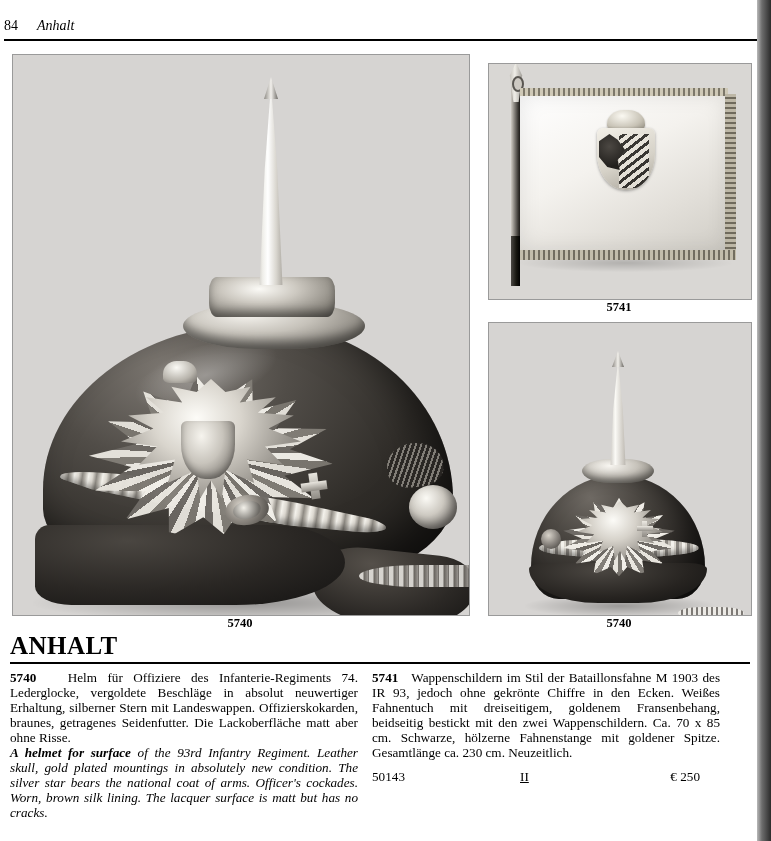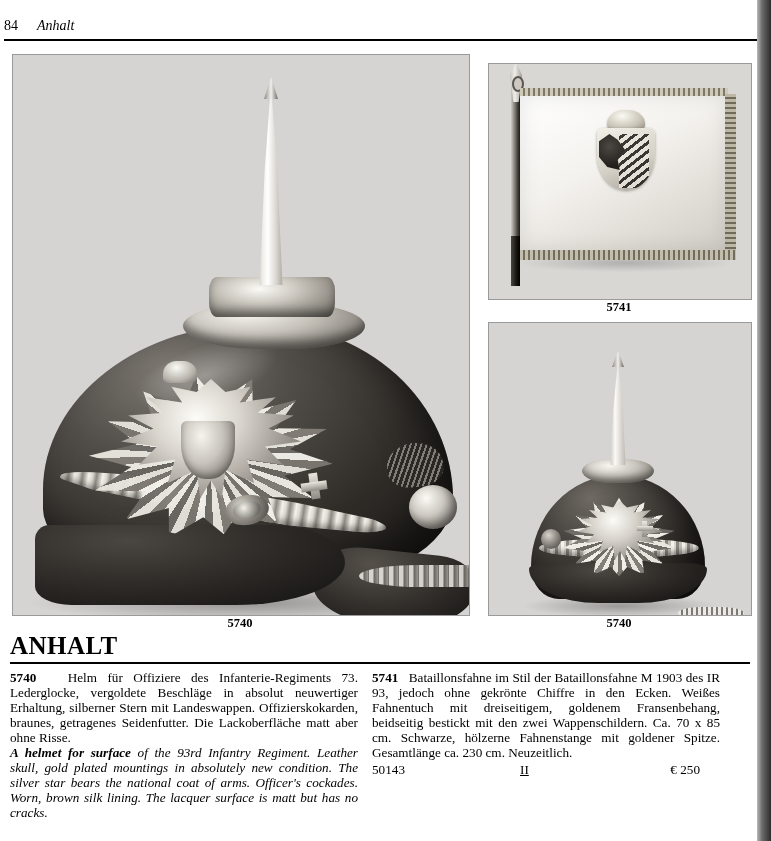--- a/index.html
+++ b/index.html
@@ -114,21 +114,21 @@
     text-align: justify;
   }
   .col-left  { left: 6px; }
   .col-right { left: 368px; }
   .lotno { font-weight: bold; }
   .lead  { font-weight: normal; }
   .eng   { font-style: italic; }
   .eng .lead-i { font-weight: bold; font-style: italic; }
   .footline {
     position: relative;
-    margin-top: 2px;
+    margin-top: 9px;
     height: 16px;
     font-size: 13.2px;
   }
   .footline .f-id    { position: absolute; left: 0; }
   .footline .f-grade { position: absolute; left: 148px; text-decoration: underline; }
   .footline .f-price { position: absolute; right: 8px; }
   .footline-r .f-id    { position: absolute; left: 0; }
   .footline-r .f-grade { position: absolute; left: 148px; }
   .footline-r .f-price { position: absolute; right: 20px; }
 
@@ -644,31 +644,31 @@
     </div>
   </div>
   <div class="caption cap-small">5740</div>
 
   <div class="section-title">ANHALT</div>
   <div class="title-rule"></div>
 
   <div class="col col-left">
     <div>
       <span class="lotno">5740</span>
-      <span>&nbsp;&nbsp;</span><span class="lead">Helm für Offiziere</span><span> des Infanterie-Regiments 73. Lederglocke, vergoldete Beschläge in absolut neuwertiger Erhaltung, silberner Stern mit Landeswappen. Offizierskokarden, braunes, getragenes Seidenfutter. Die Lackoberfläche matt aber ohne Risse.</span>
+      <span>&nbsp;&nbsp;</span><span class="lead">Helm für Offiziere</span><span> des Infanterie-Regiments 74. Lederglocke, vergoldete Beschläge in absolut neuwertiger Erhaltung, silberner Stern mit Landeswappen. Offizierskokarden, braunes, getragenes Seidenfutter. Die Lackoberfläche matt aber ohne Risse.</span>
     </div>
     <div class="eng">
       <span class="lead-i">A helmet for surface</span><span> of the 93rd Infantry Regiment. Leather skull, gold plated mountings in absolutely new condition. The silver star bears the national coat of arms. Officer's cockades. Worn, brown silk lining. The lacquer surface is matt but has no cracks.</span>
     </div>
   </div>
 
   <div class="col col-right">
     <div>
       <span class="lotno">5741</span>
-      <span>&nbsp;&nbsp;</span><span class="lead">Bataillonsfahne</span><span> im Stil der Bataillonsfahne M 1903 des IR 93, jedoch ohne gekrönte Chiffre in den Ecken. Weißes Fahnentuch mit dreiseitigem, goldenem Fransenbehang, beidseitig bestickt mit den zwei Wappenschildern. Ca. 70 x 85 cm. Schwarze, hölzerne Fahnenstange mit goldener Spitze. Gesamtlänge ca. 230 cm. Neuzeitlich.</span>
+      <span>&nbsp;&nbsp;</span><span class="lead">Wappenschildern</span><span> im Stil der Bataillonsfahne M 1903 des IR 93, jedoch ohne gekrönte Chiffre in den Ecken. Weißes Fahnentuch mit dreiseitigem, goldenem Fransenbehang, beidseitig bestickt mit den zwei Wappenschildern. Ca. 70 x 85 cm. Schwarze, hölzerne Fahnenstange mit goldener Spitze. Gesamtlänge ca. 230 cm. Neuzeitlich.</span>
     </div>
     <div class="footline footline-r">
       <span class="f-id">50143</span>
       <span class="f-grade">II</span>
       <span class="f-price">€ 250</span>
     </div>
   </div>
 
 </div>
 

